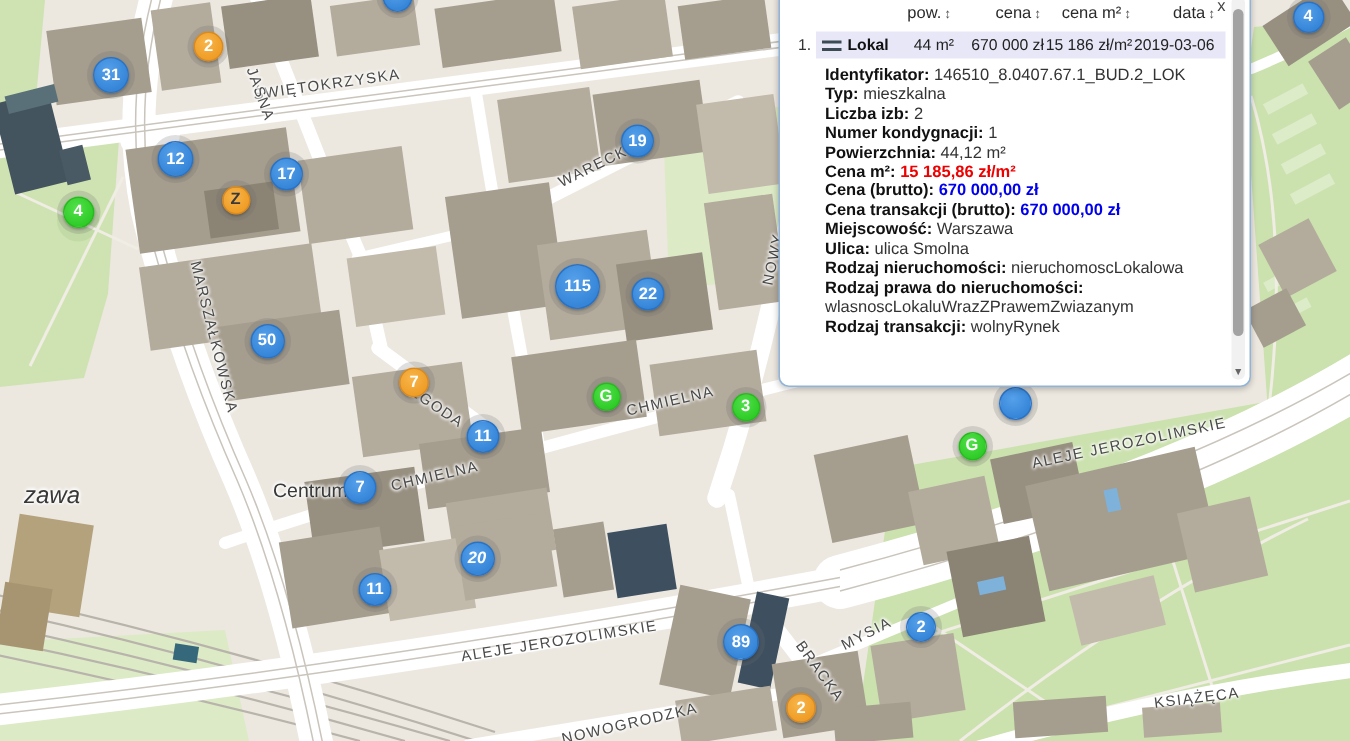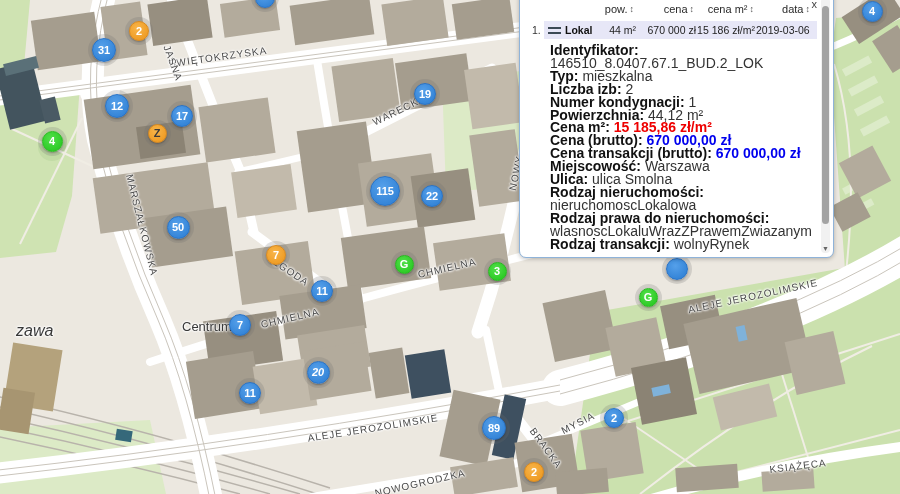--- a/index.html
+++ b/index.html
@@ -38,21 +38,21 @@
   .c-cena{width:60px;text-align:right;}
   .c-cm2{width:60px;text-align:center;}
   .c-data{width:56px;text-align:left;}
   .popup-row{display:flex;align-items:center;margin:6px 16px 0 12px;font-size:10.5px;cursor:pointer;}
   .ridx{width:12px;color:#333;}
   .row-main{flex:1;display:flex;align-items:center;background:#e7e7f7;padding:3px 4px 3px 2px;}
   .lokal-icon{display:inline-block;width:13px;height:7px;border-top:2px solid #3c4a55;border-bottom:2px solid #3c4a55;margin:0 4px 0 2px;}
   .rname{font-weight:bold;width:31px;color:#111;}
   .row-main .c-pow,.row-main .c-cena,.row-main .c-cm2,.row-main .c-data{color:#222;}
   .detail-list{padding:5px 20px 0 12px;}
-  .detail-line{font-size:14px;line-height:12.9px;padding-left:18px;}
+  .detail-line{font-size:11px;line-height:12.9px;padding-left:18px;}
   .dlabel{font-weight:bold;color:#111;}
   .dvalue{color:#333;}
   .dvalue.red{color:#ee0000;font-weight:bold;}
   .dvalue.blue{color:#0000ee;font-weight:bold;margin-top:25px;}
   .popup-scrollbar{position:absolute;top:2px;right:3px;bottom:4px;width:9px;background:#f1f1f1;border-radius:4px;cursor:pointer;}
   .sb-thumb{position:absolute;top:8px;left:1px;width:7px;height:218px;background:#a3a3a3;border-radius:4px;}
   .sb-arrow{position:absolute;bottom:1px;left:0;width:9px;text-align:center;font-size:7px;color:#666;}
 </style>
 </head>
 <body>
@@ -207,25 +207,25 @@
       <div class="street-label" style="left: 546px; top: 448px; transform: translate(-50%, -50%) rotate(54deg);">BRACKA</div>
       <div class="street-label" style="left: 798px; top: 466px; transform: translate(-50%, -50%) rotate(-7deg);">KSIĄŻĘCA</div>
     </div>
 
   <div class="places">
       <div class="place-label" style="left: 16px; top: 322px; font-size: 16px; font-style: italic;">zawa</div>
       <div class="place-label" style="left: 182px; top: 319px; font-size: 13px;">Centrum</div>
     </div>
 
   <div class="markers">
-      <div class="marker blue" style="height: 24px; width: 24px; left: 62px; top: 38px; margin-left: 30px;">31</div>
+      <div class="marker blue" style="height: 24px; width: 24px; left: 62px; top: 38px;">31</div>
       <div class="marker orange" style="height: 20px; width: 20px; left: 129px; top: 21px;">2</div>
       <div class="marker blue" style="height: 20px; width: 20px; left: 255px; top: -12px;"></div>
       <div class="marker blue" style="height: 24px; width: 24px; left: 105px; top: 94px;">12</div>
-      <div class="marker blue" style="height: 22px; width: 22px; left: 171px; top: 105px;">17</div>
+      <div class="marker blue" style="height: 22px; width: 22px; left: 180px; top: 105px;">17</div>
       <div class="marker orange dark-text" style="height: 19px; width: 19px; left: 147.5px; top: 123.5px;">Z</div>
       <div class="marker green" style="height: 21px; width: 21px; left: 41.5px; top: 130.5px;">4</div>
       <div class="marker blue" style="height: 22px; width: 22px; left: 414px; top: 83px;">19</div>
       <div class="marker blue" style="height: 23px; width: 23px; left: 166.5px; top: 215.5px;">50</div>
       <div class="marker orange" style="height: 20px; width: 20px; left: 266px; top: 245px;">7</div>
       <div class="marker blue" style="height: 30px; width: 30px; left: 370px; top: 176px;">115</div>
       <div class="marker blue" style="height: 22px; width: 22px; left: 421px; top: 185px;">22</div>
       <div class="marker blue" style="height: 22px; width: 22px; left: 311px; top: 280px;">11</div>
       <div class="marker blue" style="height: 22px; width: 22px; left: 229px; top: 314px;">7</div>
       <div class="marker green" style="height: 19px; width: 19px; left: 394.5px; top: 254.5px;">G</div>

